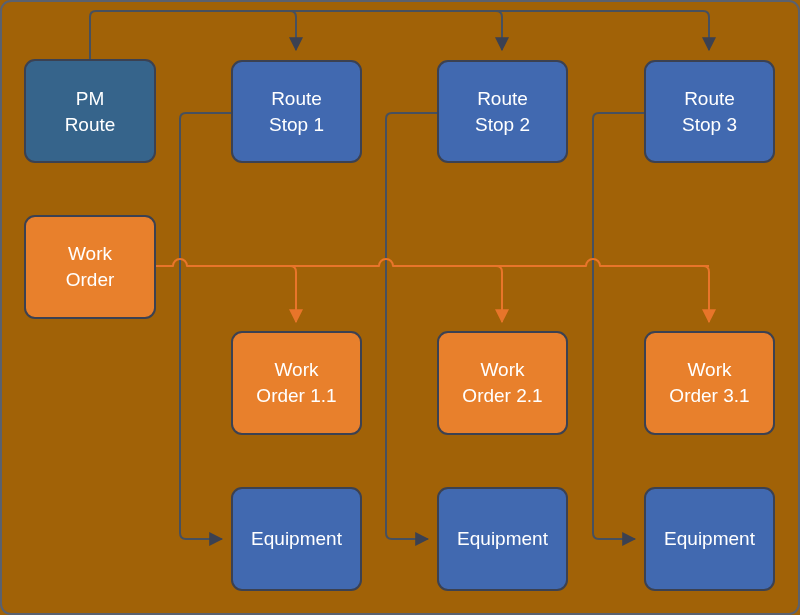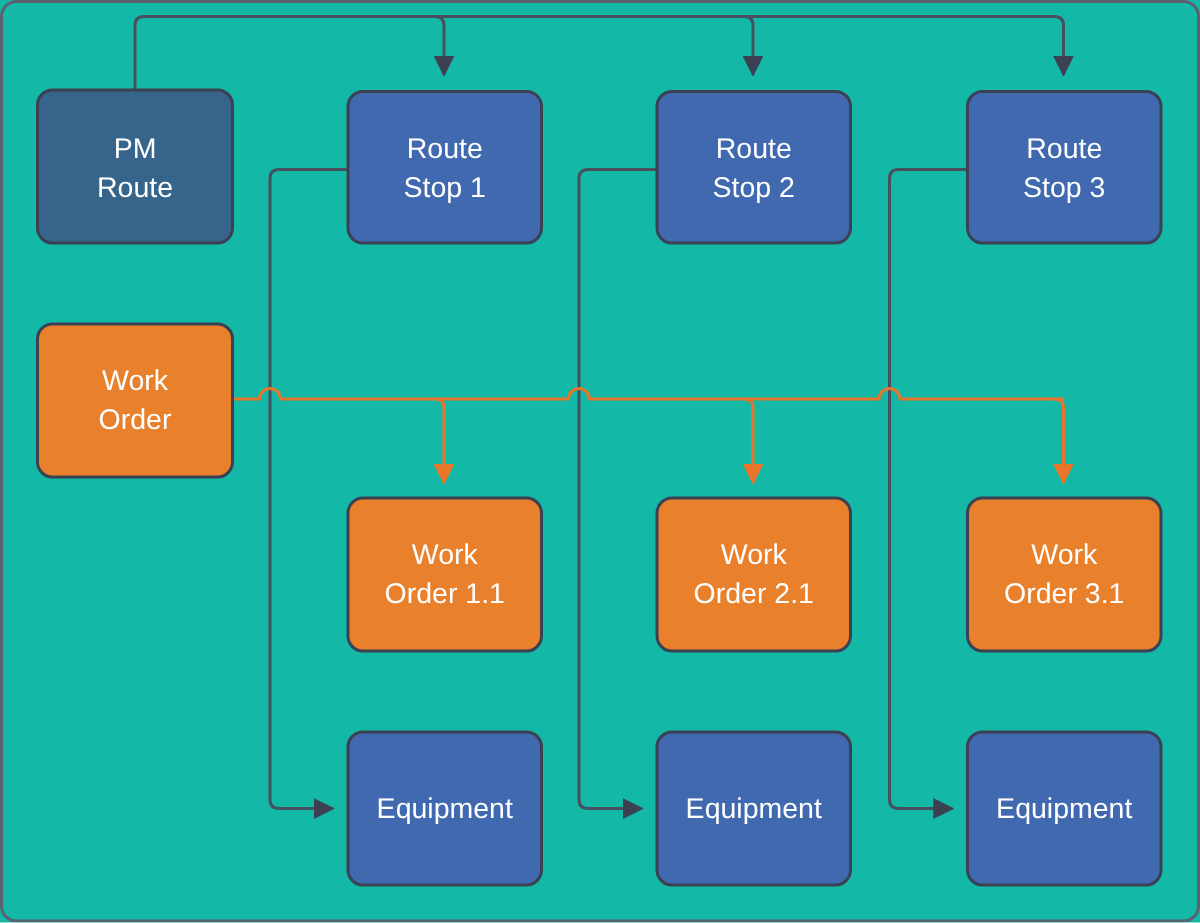--- a/index.html
+++ b/index.html
@@ -7,21 +7,21 @@
     padding: 0;
     background: #ffffff;
   }
   body {
     font-family: "Liberation Sans", sans-serif;
   }
   #diagram-canvas {
     position: relative;
     width: 800px;
     height: 615px;
-    background: #14b8a6;
+    background: #a16207;
     overflow: hidden;
   }
   #diagram-svg {
     position: absolute;
     left: 0;
     top: 0;
     width: 800px;
     height: 615px;
   }
   .node-label {

